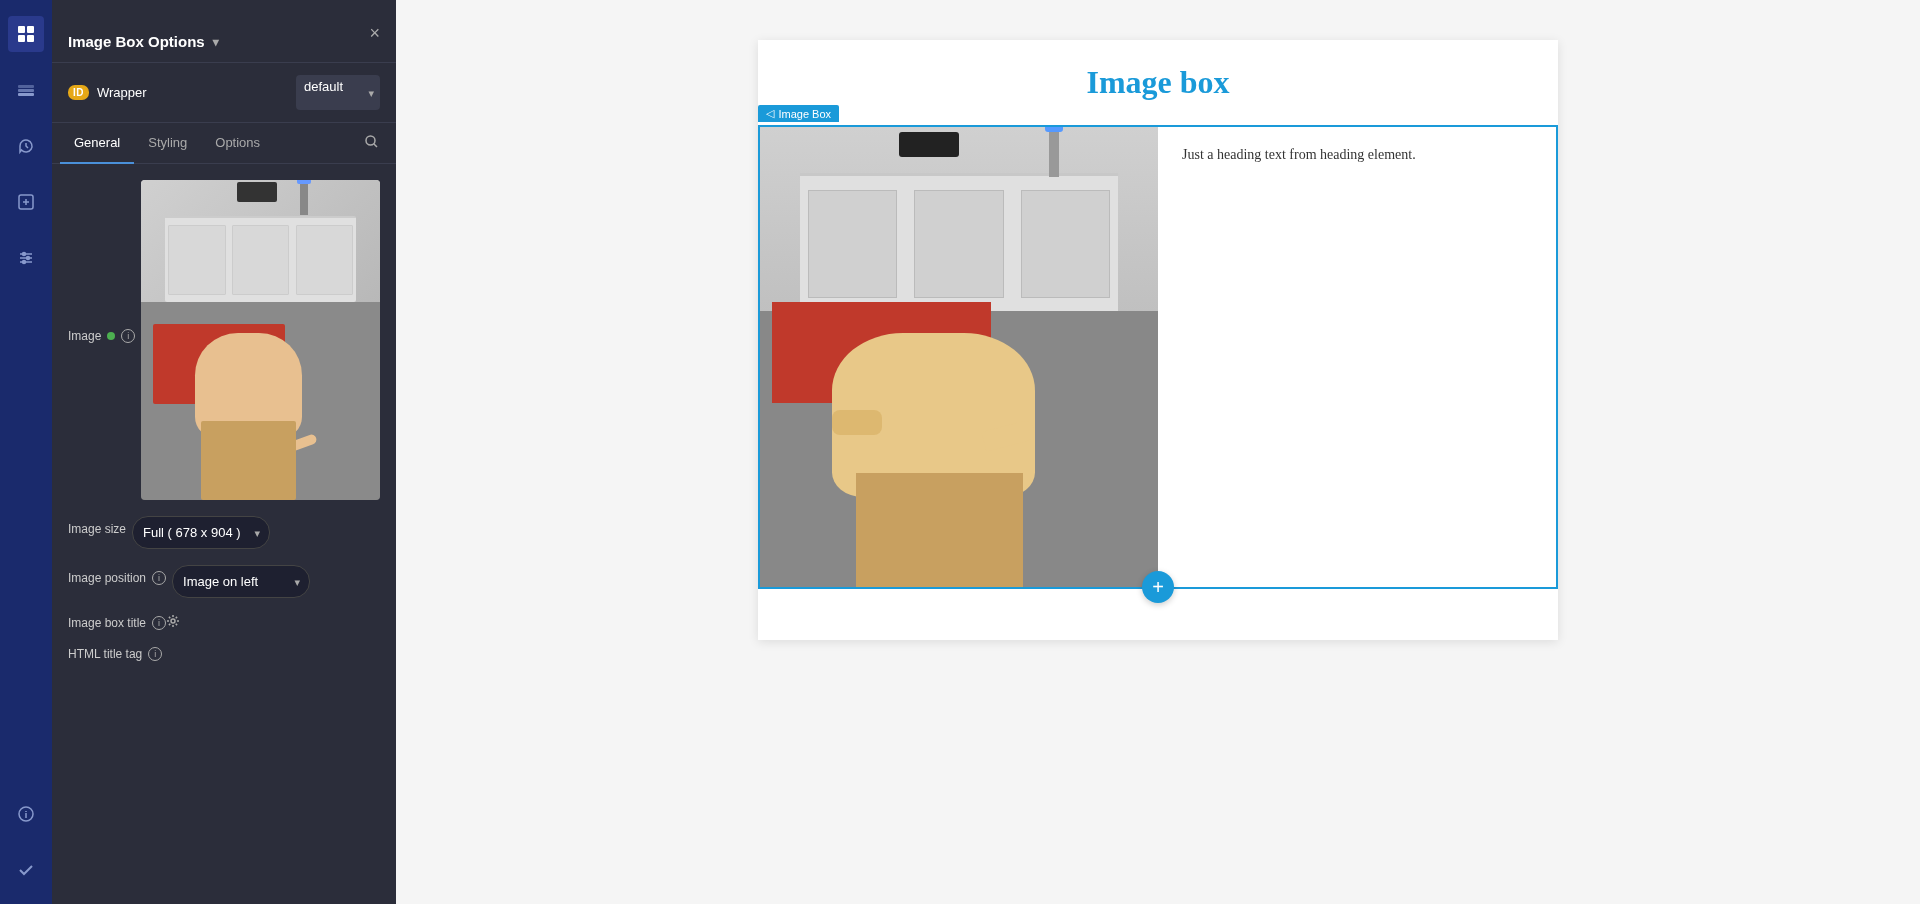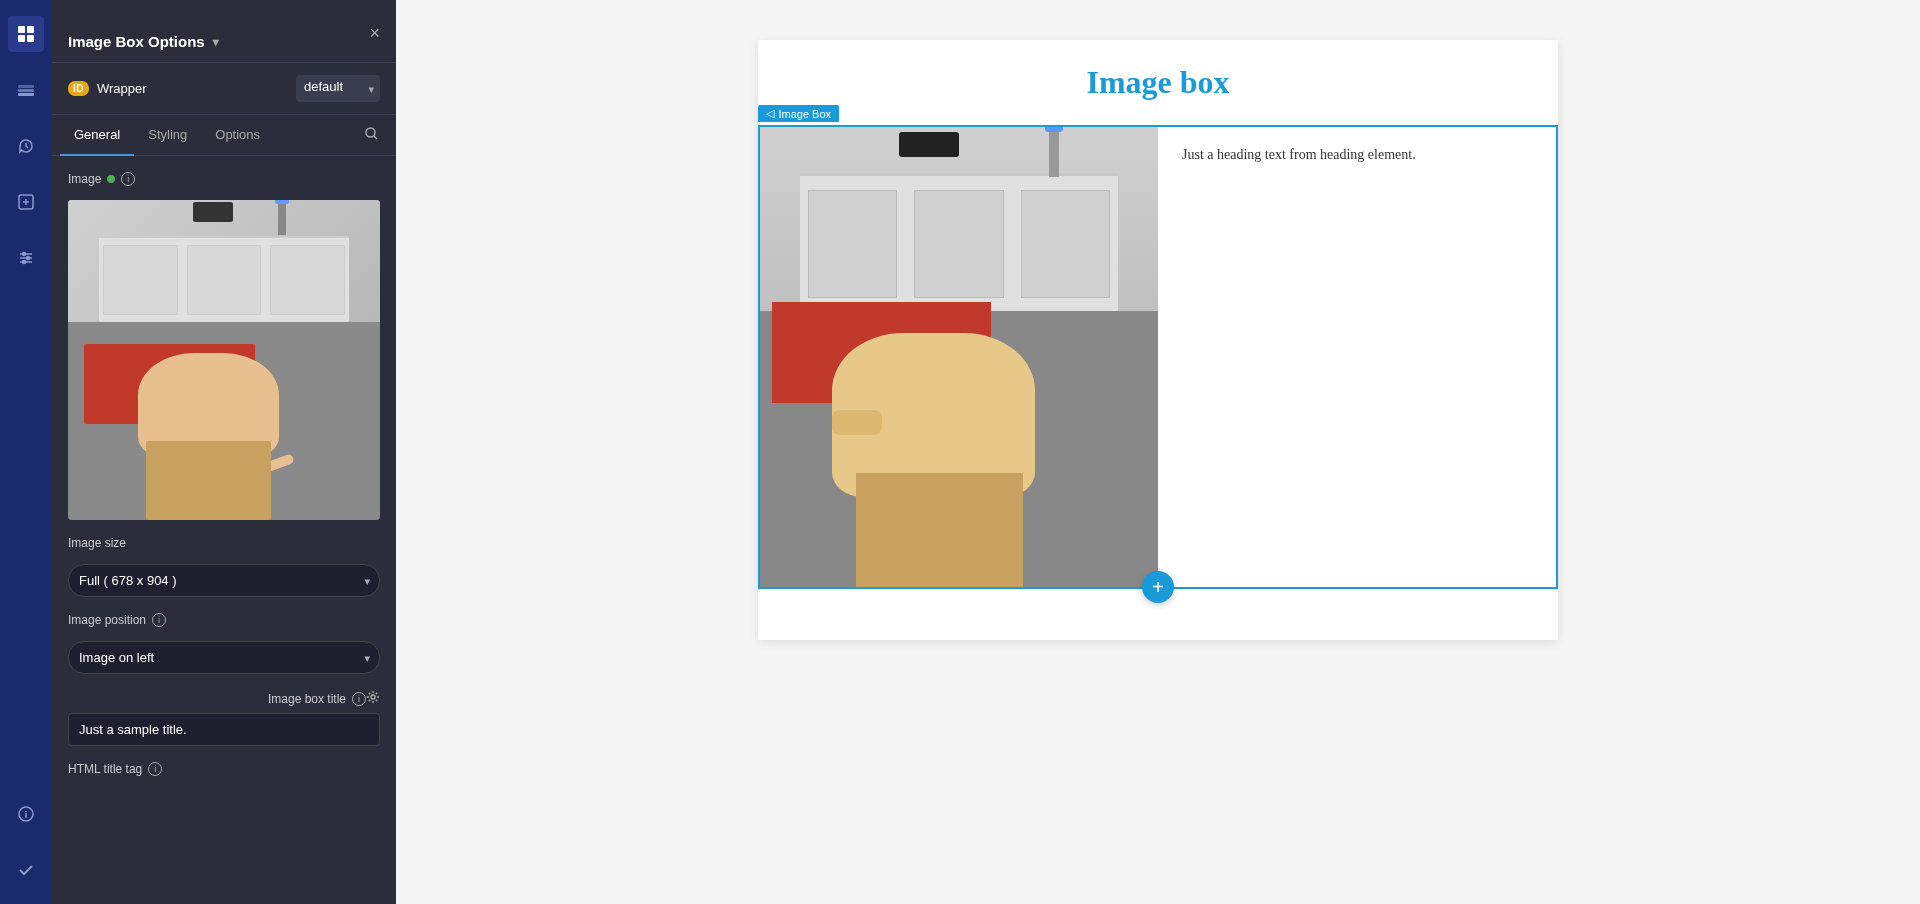--- a/index.html
+++ b/index.html
@@ -75,21 +75,21 @@
       padding: 2px 5px;
       border-radius: 7px;
       letter-spacing: 0.5px;
     }
     .wrapper-label { font-size: 13px; color: #fff; flex: 1; }
     .wrapper-select {
       background: #3a3d4e;
       color: #fff;
       border: none;
       border-radius: 4px;
-      padding: 4px 24px 8px 8px;
+      padding: 4px 24px 16px 8px;
       font-size: 13px;
       appearance: none;
       cursor: pointer;
       outline: none;
     }
     .select-wrap { position: relative; }
     .select-wrap::after { content: '▾'; position: absolute; right: 6px; top: 50%; transform: translateY(-50%); color: #aaa; font-size: 11px; pointer-events: none; }
 
     
     .tabs {
@@ -214,21 +214,21 @@
       content: '';
       position: absolute;
       bottom: -10px; right: -15px;
       width: 30px; height: 10px;
       background: #e8c090;
       border-radius: 0 10px 10px 0;
       transform: rotate(-20deg);
     }
 
     
-    .field-group { display: flex; flex-direction: column; gap: 6px; }
+    .field-group { display: flex; flex-direction: row; gap: 6px; }
 
     .select-field {
       background: #1e2030;
       color: #fff;
       border: 1px solid #444;
       border-radius: 16px;
       padding: 8px 28px 8px 10px;
       font-size: 13px;
       appearance: none;
       width: 100%;
@@ -593,21 +593,20 @@
           <span>Image box title</span>
           <span class="info">i</span>
         </div>
         <button class="field-settings-btn">
           <svg width="14" height="14" viewBox="0 0 14 14" fill="none" stroke="#aaa" stroke-width="1.5">
             <circle cx="7" cy="7" r="2"></circle>
             <path d="M7 1v2M7 11v2M1 7h2M11 7h2M2.9 2.9l1.4 1.4M9.7 9.7l1.4 1.4M2.9 11.1l1.4-1.4M9.7 4.3l1.4-1.4"></path>
           </svg>
         </button>
       </div>
-      <input class="text-input" value="Just a sample title." placeholder="Just a sample title." style="">
     </div>
 
     <div class="field-group">
       <div class="field-label">
         <span>HTML title tag</span>
         <span class="info">i</span>
       </div>
     </div>
   </div>
 </div>

